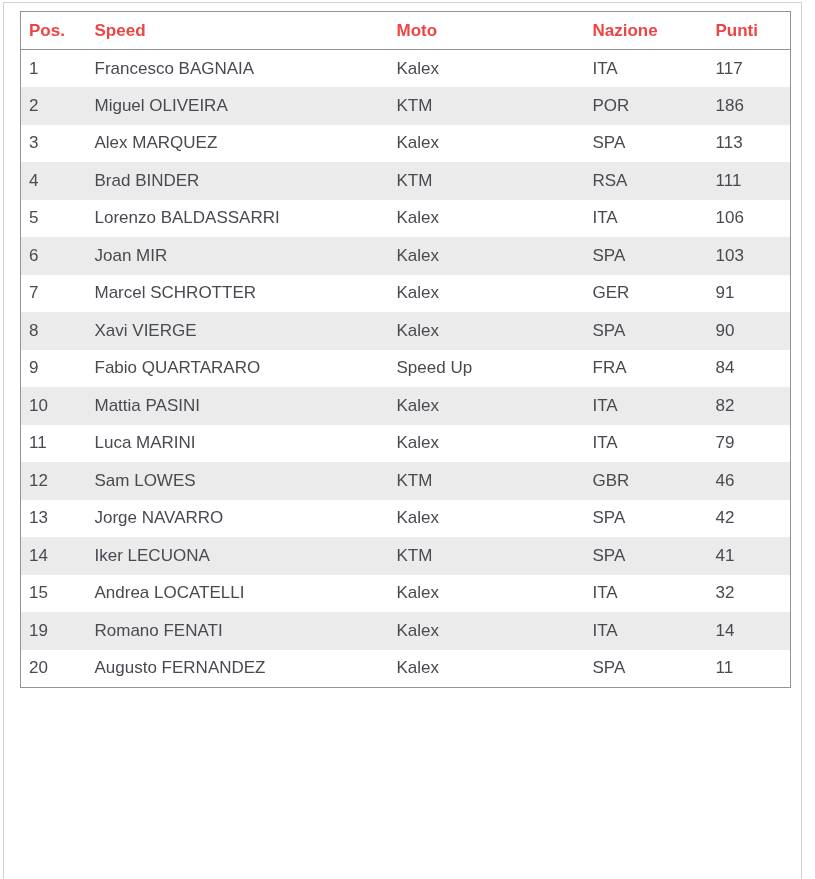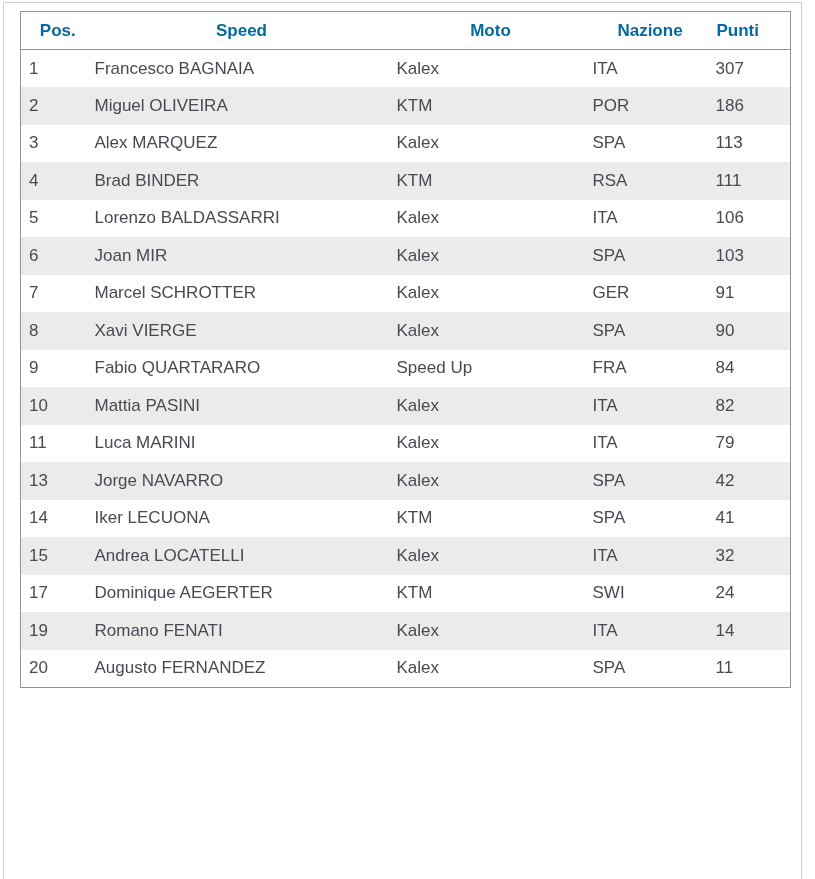--- a/index.html
+++ b/index.html
@@ -20,22 +20,22 @@
     margin: 8px 0 0 16px;
     width: 771px;
     border-collapse: collapse;
     table-layout: fixed;
     border: 1px solid #949494;
   }
   table.standings th {
     height: 38px;
     font-size: 17px;
     font-weight: bold;
-    color: #0369a1;
-    text-align: center;
+    color: #ef4444;
+    text-align: left;
     padding-left: 8px;
     background: #ffffff;
     border-bottom: 1px solid #949494;
     white-space: nowrap;
   }
   table.standings td {
     height: 37.5px;
     font-size: 17px;
     color: #474a50;
     text-align: left;
@@ -72,21 +72,21 @@
         <th>Nazione</th>
         <th class="col-points">Punti</th>
       </tr>
     </thead>
     <tbody>
         <tr>
         <td>1</td>
         <td>Francesco BAGNAIA</td>
         <td>Kalex</td>
         <td>ITA</td>
-        <td class="cell-points">307</td>
+        <td class="cell-points">117</td>
       </tr>
         <tr>
         <td>2</td>
         <td>Miguel OLIVEIRA</td>
         <td>KTM</td>
         <td>POR</td>
         <td class="cell-points">186</td>
       </tr>
         <tr>
         <td>3</td>
@@ -145,46 +145,46 @@
         <td class="cell-points">82</td>
       </tr>
         <tr>
         <td>11</td>
         <td>Luca MARINI</td>
         <td>Kalex</td>
         <td>ITA</td>
         <td class="cell-points">79</td>
       </tr>
         <tr>
+        <td>12</td>
+        <td>Sam LOWES</td>
+        <td>KTM</td>
+        <td>GBR</td>
+        <td class="cell-points">46</td>
+      </tr>
+        <tr>
         <td>13</td>
         <td>Jorge NAVARRO</td>
         <td>Kalex</td>
         <td>SPA</td>
         <td class="cell-points">42</td>
       </tr>
         <tr>
         <td>14</td>
         <td>Iker LECUONA</td>
         <td>KTM</td>
         <td>SPA</td>
         <td class="cell-points">41</td>
       </tr>
         <tr>
         <td>15</td>
         <td>Andrea LOCATELLI</td>
         <td>Kalex</td>
         <td>ITA</td>
         <td class="cell-points">32</td>
-      </tr>
-        <tr>
-        <td>17</td>
-        <td>Dominique AEGERTER</td>
-        <td>KTM</td>
-        <td>SWI</td>
-        <td class="cell-points">24</td>
       </tr>
         <tr>
         <td>19</td>
         <td>Romano FENATI</td>
         <td>Kalex</td>
         <td>ITA</td>
         <td class="cell-points">14</td>
       </tr>
         <tr>
         <td>20</td>

